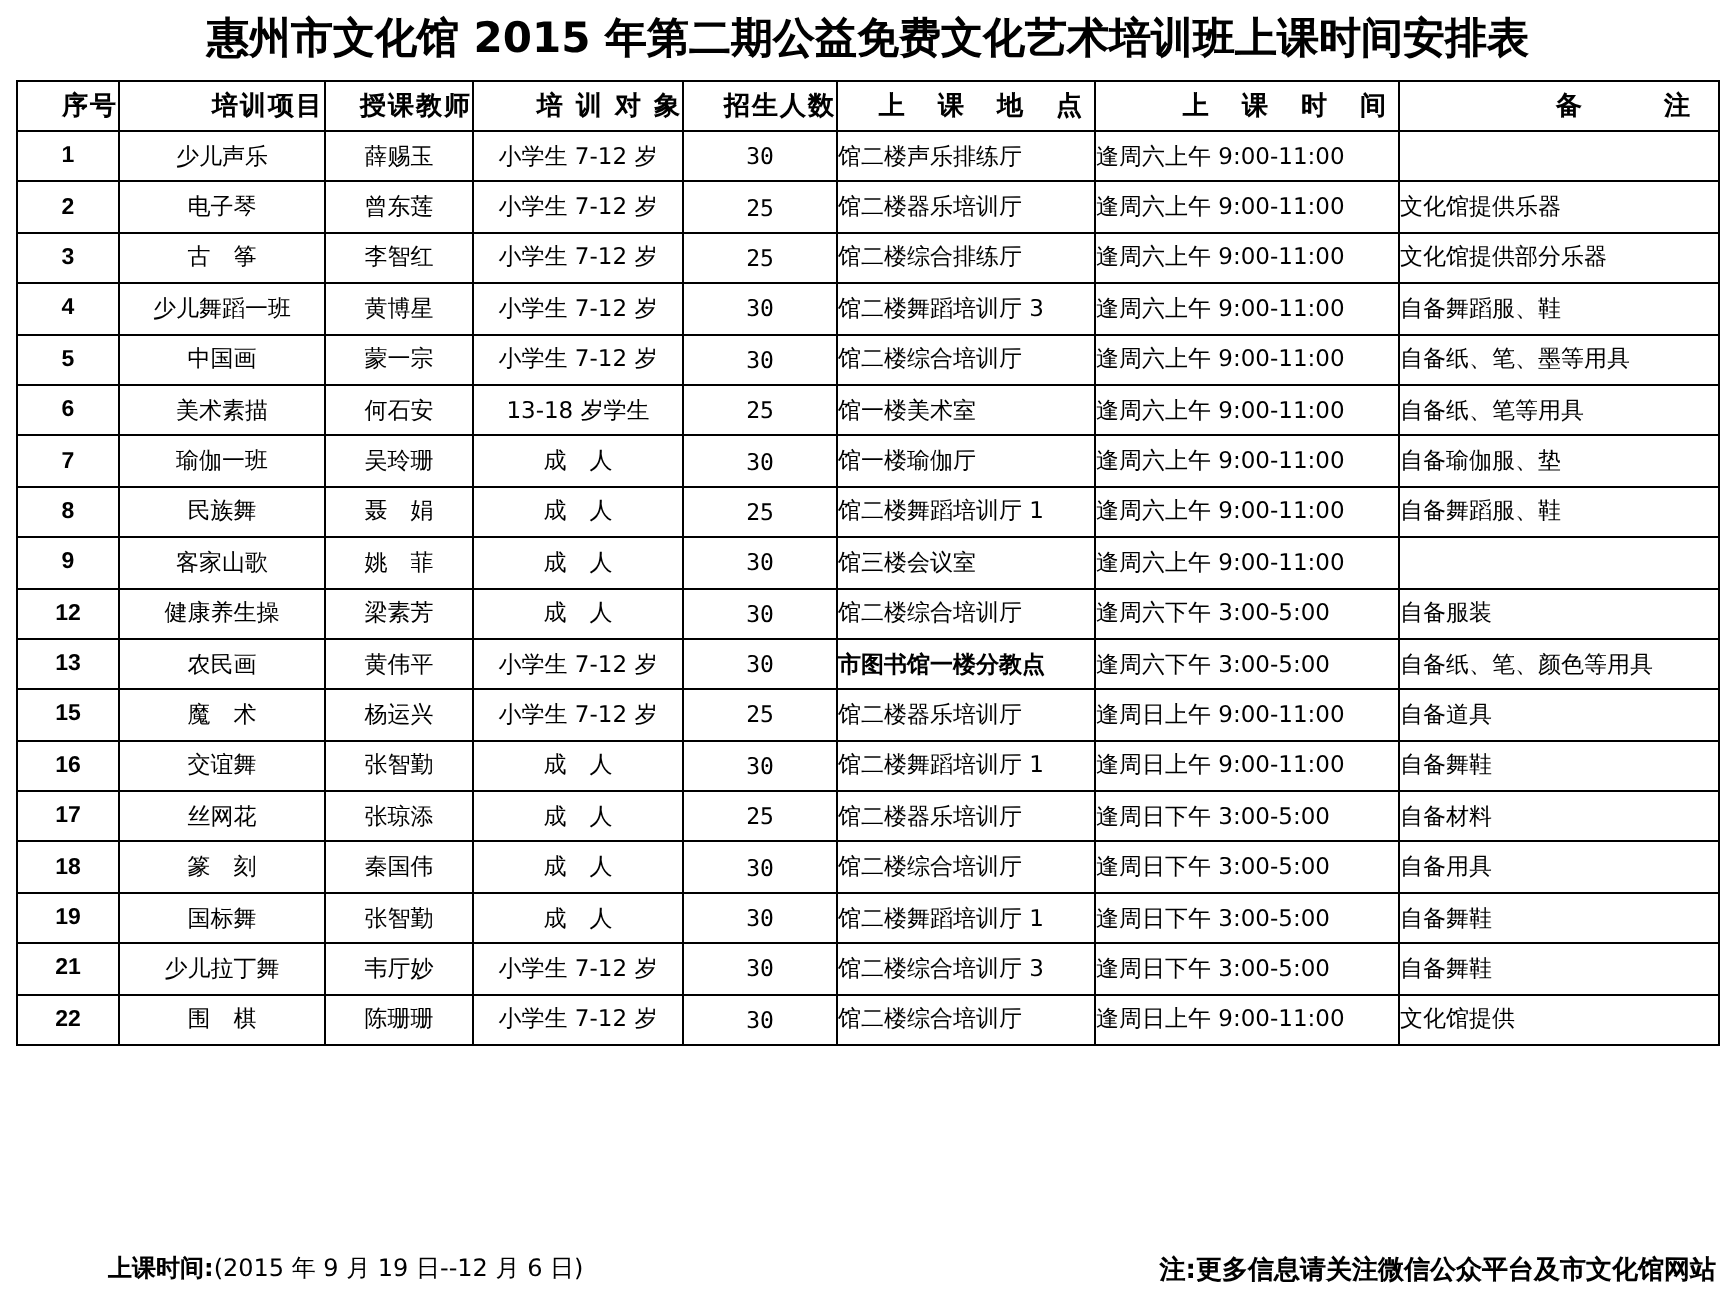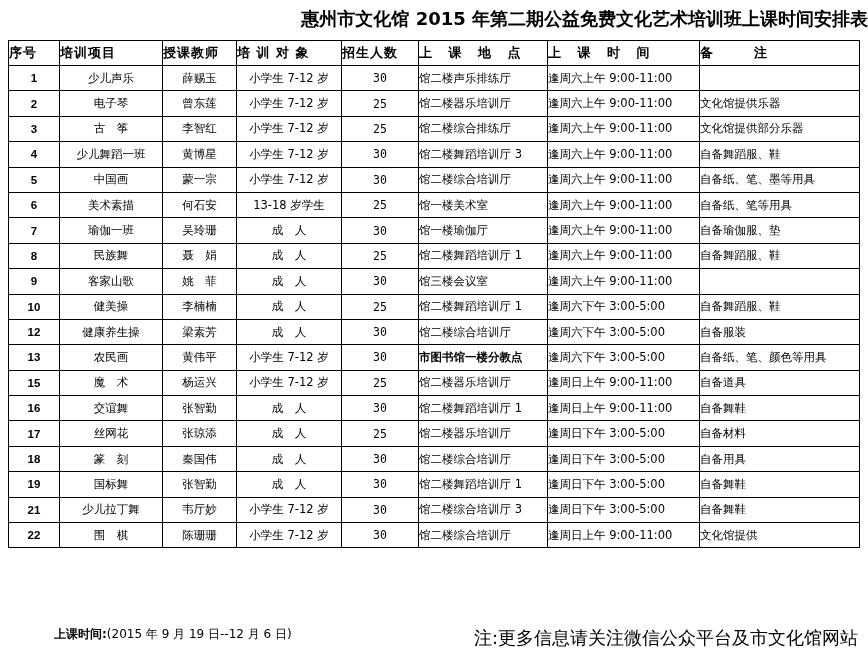--- a/index.html
+++ b/index.html
@@ -1,31 +1,31 @@
 <!DOCTYPE html>
 <html><head>
 <meta charset="utf-8">
 <style>
   html, body { margin: 0; padding: 0; background: #ffffff; }
   body { width: 868px; height: 654px; position: relative; overflow: hidden; font-family: "DejaVu Sans", sans-serif; color: #000; }
-  .title { position: absolute; left: 0; top: 6px; width: 868px; text-align: right; font-size: 18px; font-weight: bold; letter-spacing: 0px; line-height: 26px; }
+  .title { position: absolute; left: 0; top: 6px; width: 868px; text-align: center; font-size: 21px; font-weight: bold; letter-spacing: 0px; line-height: 26px; }
   table.sched { position: absolute; left: 8px; top: 40px; border-collapse: collapse; table-layout: fixed; width: 851px; }
   table.sched th, table.sched td { border: 1px solid #000; padding: 0; height: 24.4px; font-size: 11.5px; white-space: nowrap; overflow: hidden; }
-  table.sched thead th { height: 24px; font-size: 13px; font-weight: bold; text-align: left; letter-spacing: 1px; }
+  table.sched thead th { height: 24px; font-size: 13px; font-weight: bold; text-align: right; letter-spacing: 1px; }
   table.sched th.wide { letter-spacing: 6px; }
   table.sched th.xwide { letter-spacing: 14px; }
   td.no { text-align: center; font-weight: bold; font-family: "Liberation Sans", sans-serif; font-size: 13px; }
   td.c { text-align: center; }
   td.l { text-align: left; padding-left: 6px; }
   td.item { font-size: 13px; }
   td.bold { font-weight: bold; }
   td.count { font-family: "DejaVu Sans Mono", monospace; font-size: 11px; }
   .footer-left { position: absolute; left: 54px; top: 626px; font-size: 12px; }
   .footer-left b { font-weight: bold; }
-  .footer-right { position: absolute; right: 10px; top: 626px; font-size: 18px; font-weight: normal; }
+  .footer-right { position: absolute; right: 10px; top: 626px; font-size: 13px; font-weight: bold; }
 </style>
 </head>
 <body>
 
 <div class="title">惠州市文化馆 2015 年第二期公益免费文化艺术培训班上课时间安排表</div>
 
 <table class="sched">
   <colgroup>
     <col style="width:51px">
     <col style="width:103px">
@@ -133,30 +133,20 @@
         <td class="no">9</td>
         <td class="c item">客家山歌</td>
         <td class="c item">姚　菲</td>
         <td class="c">成　人</td>
         <td class="c count">30</td>
         <td class="l">馆三楼会议室</td>
         <td class="l">逢周六上午 9:00-11:00</td>
         <td class="l"></td>
       </tr>
       <tr>
-        <td class="no">10</td>
-        <td class="c item">健美操</td>
-        <td class="c item">李楠楠</td>
-        <td class="c">成　人</td>
-        <td class="c count">25</td>
-        <td class="l">馆二楼舞蹈培训厅 1</td>
-        <td class="l">逢周六下午 3:00-5:00</td>
-        <td class="l">自备舞蹈服、鞋</td>
-      </tr>
-      <tr>
         <td class="no">12</td>
         <td class="c item">健康养生操</td>
         <td class="c item">梁素芳</td>
         <td class="c">成　人</td>
         <td class="c count">30</td>
         <td class="l">馆二楼综合培训厅</td>
         <td class="l">逢周六下午 3:00-5:00</td>
         <td class="l">自备服装</td>
       </tr>
       <tr>

